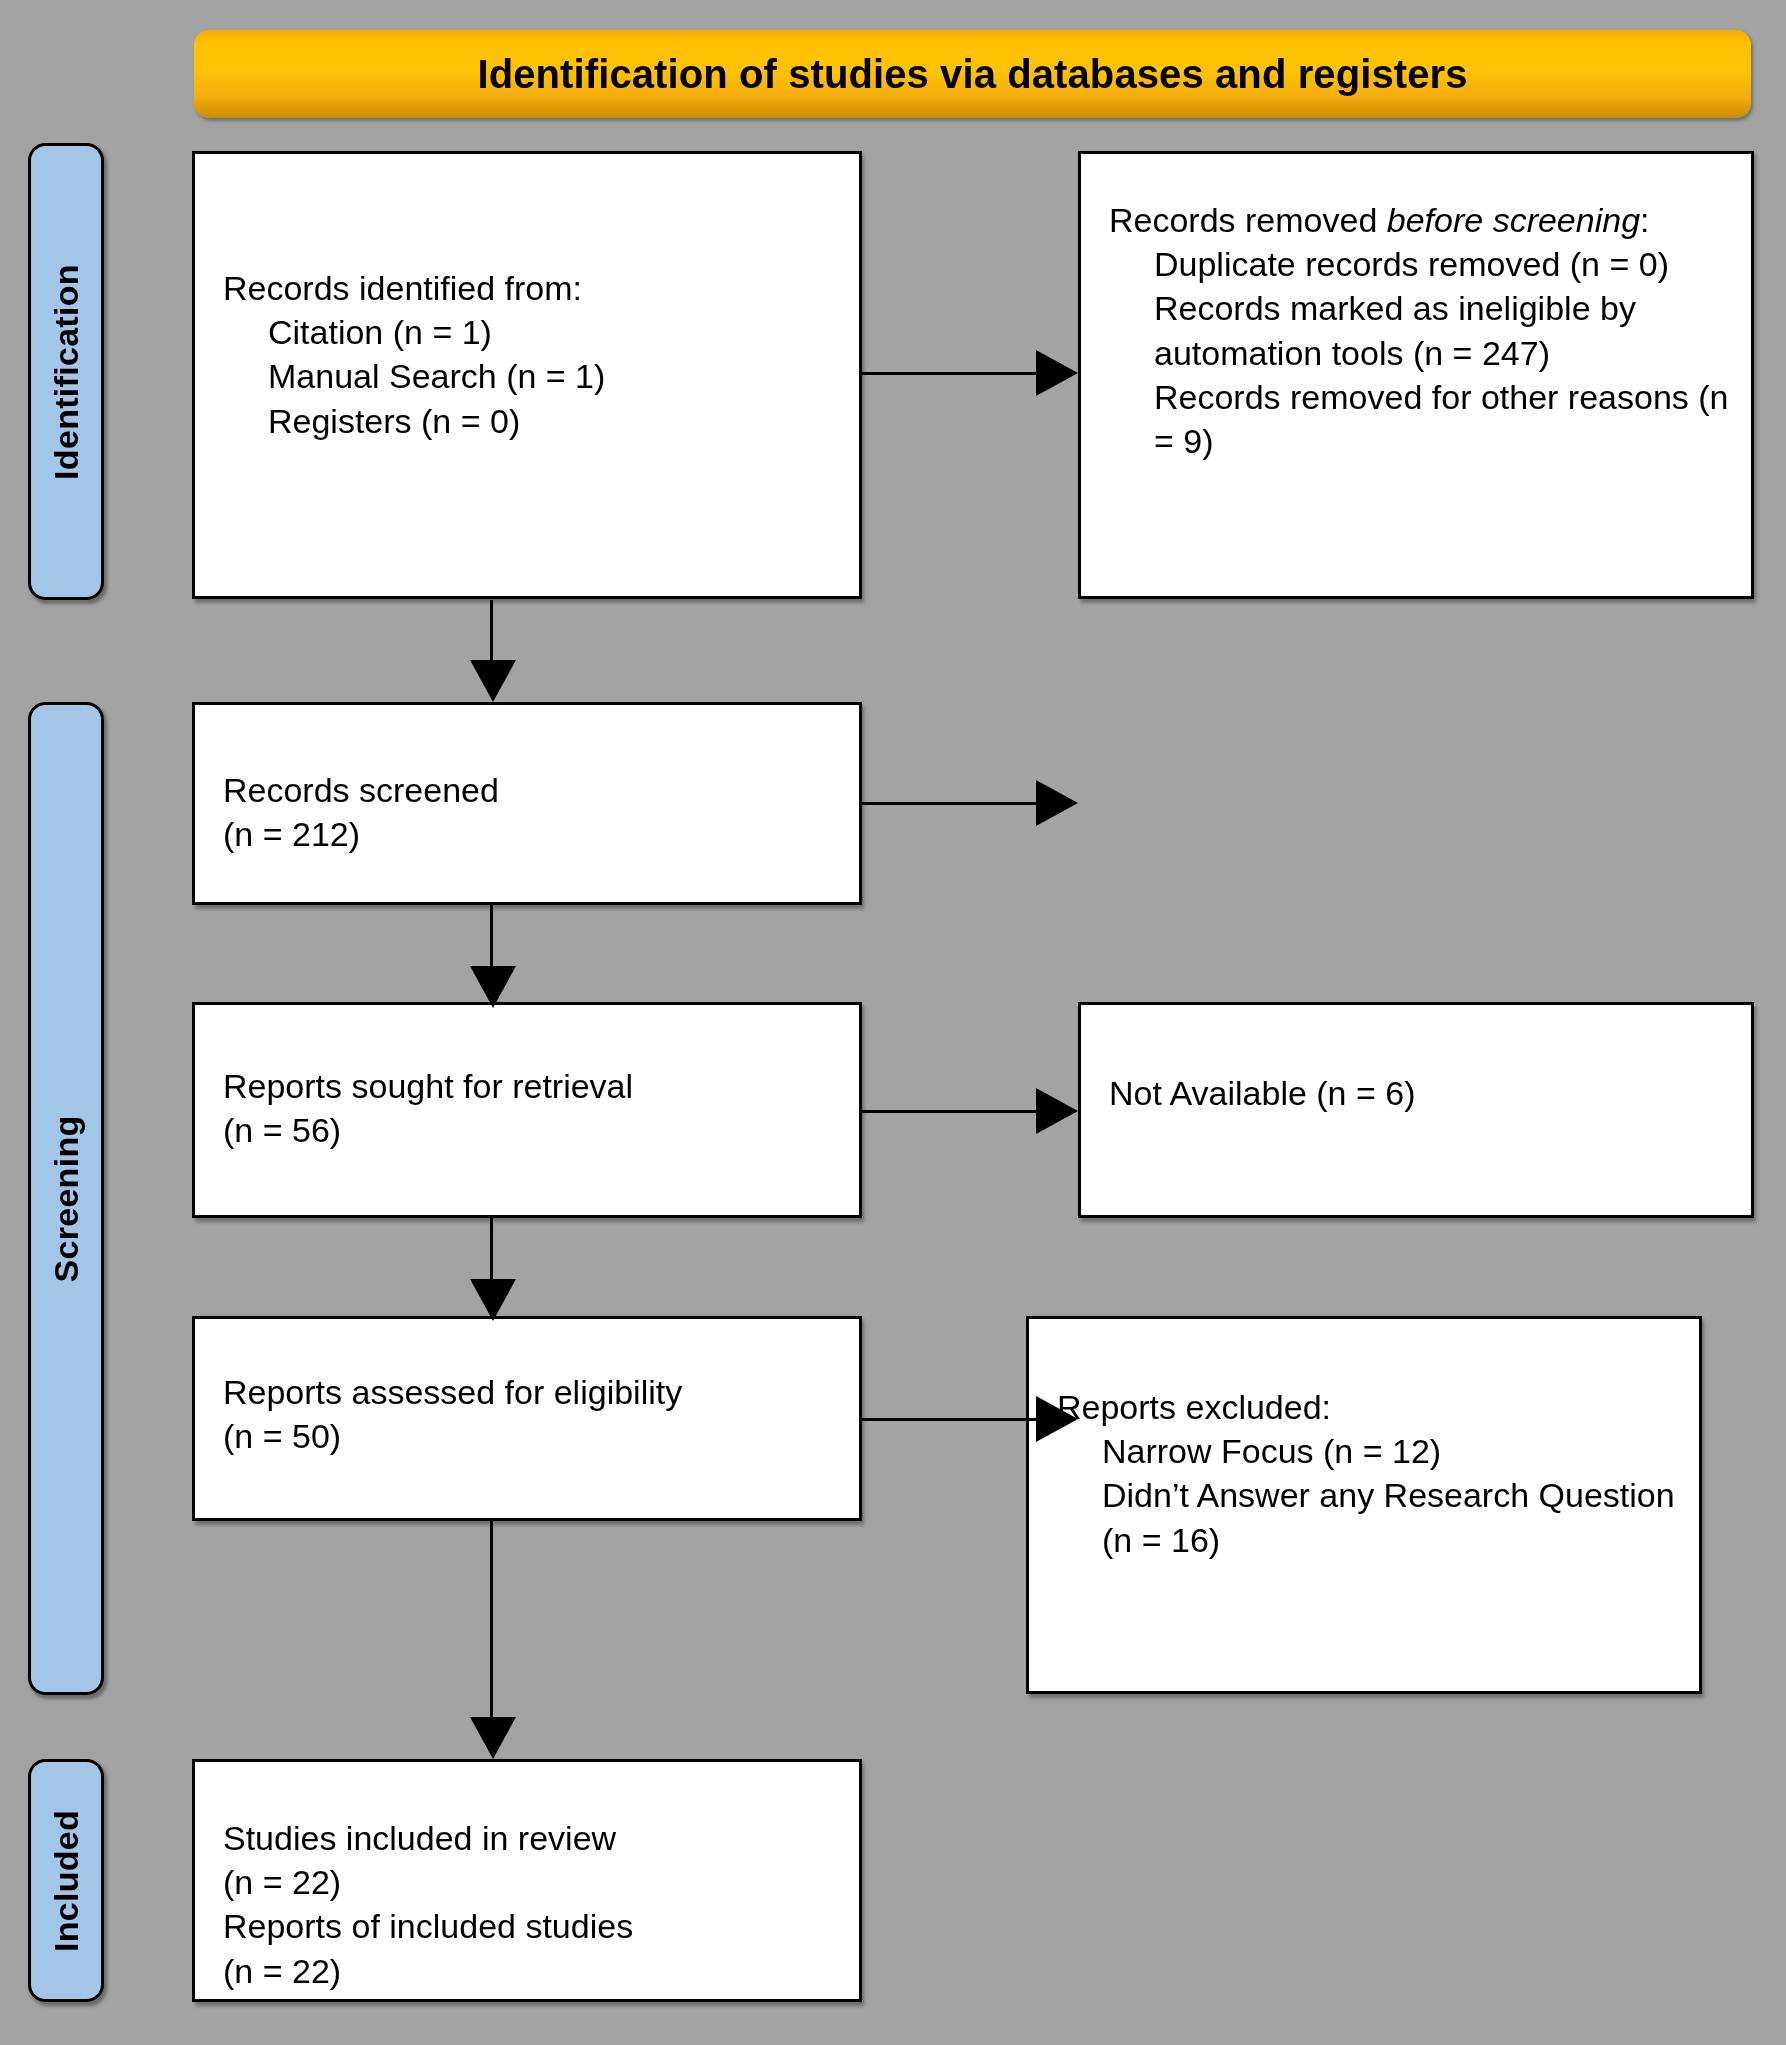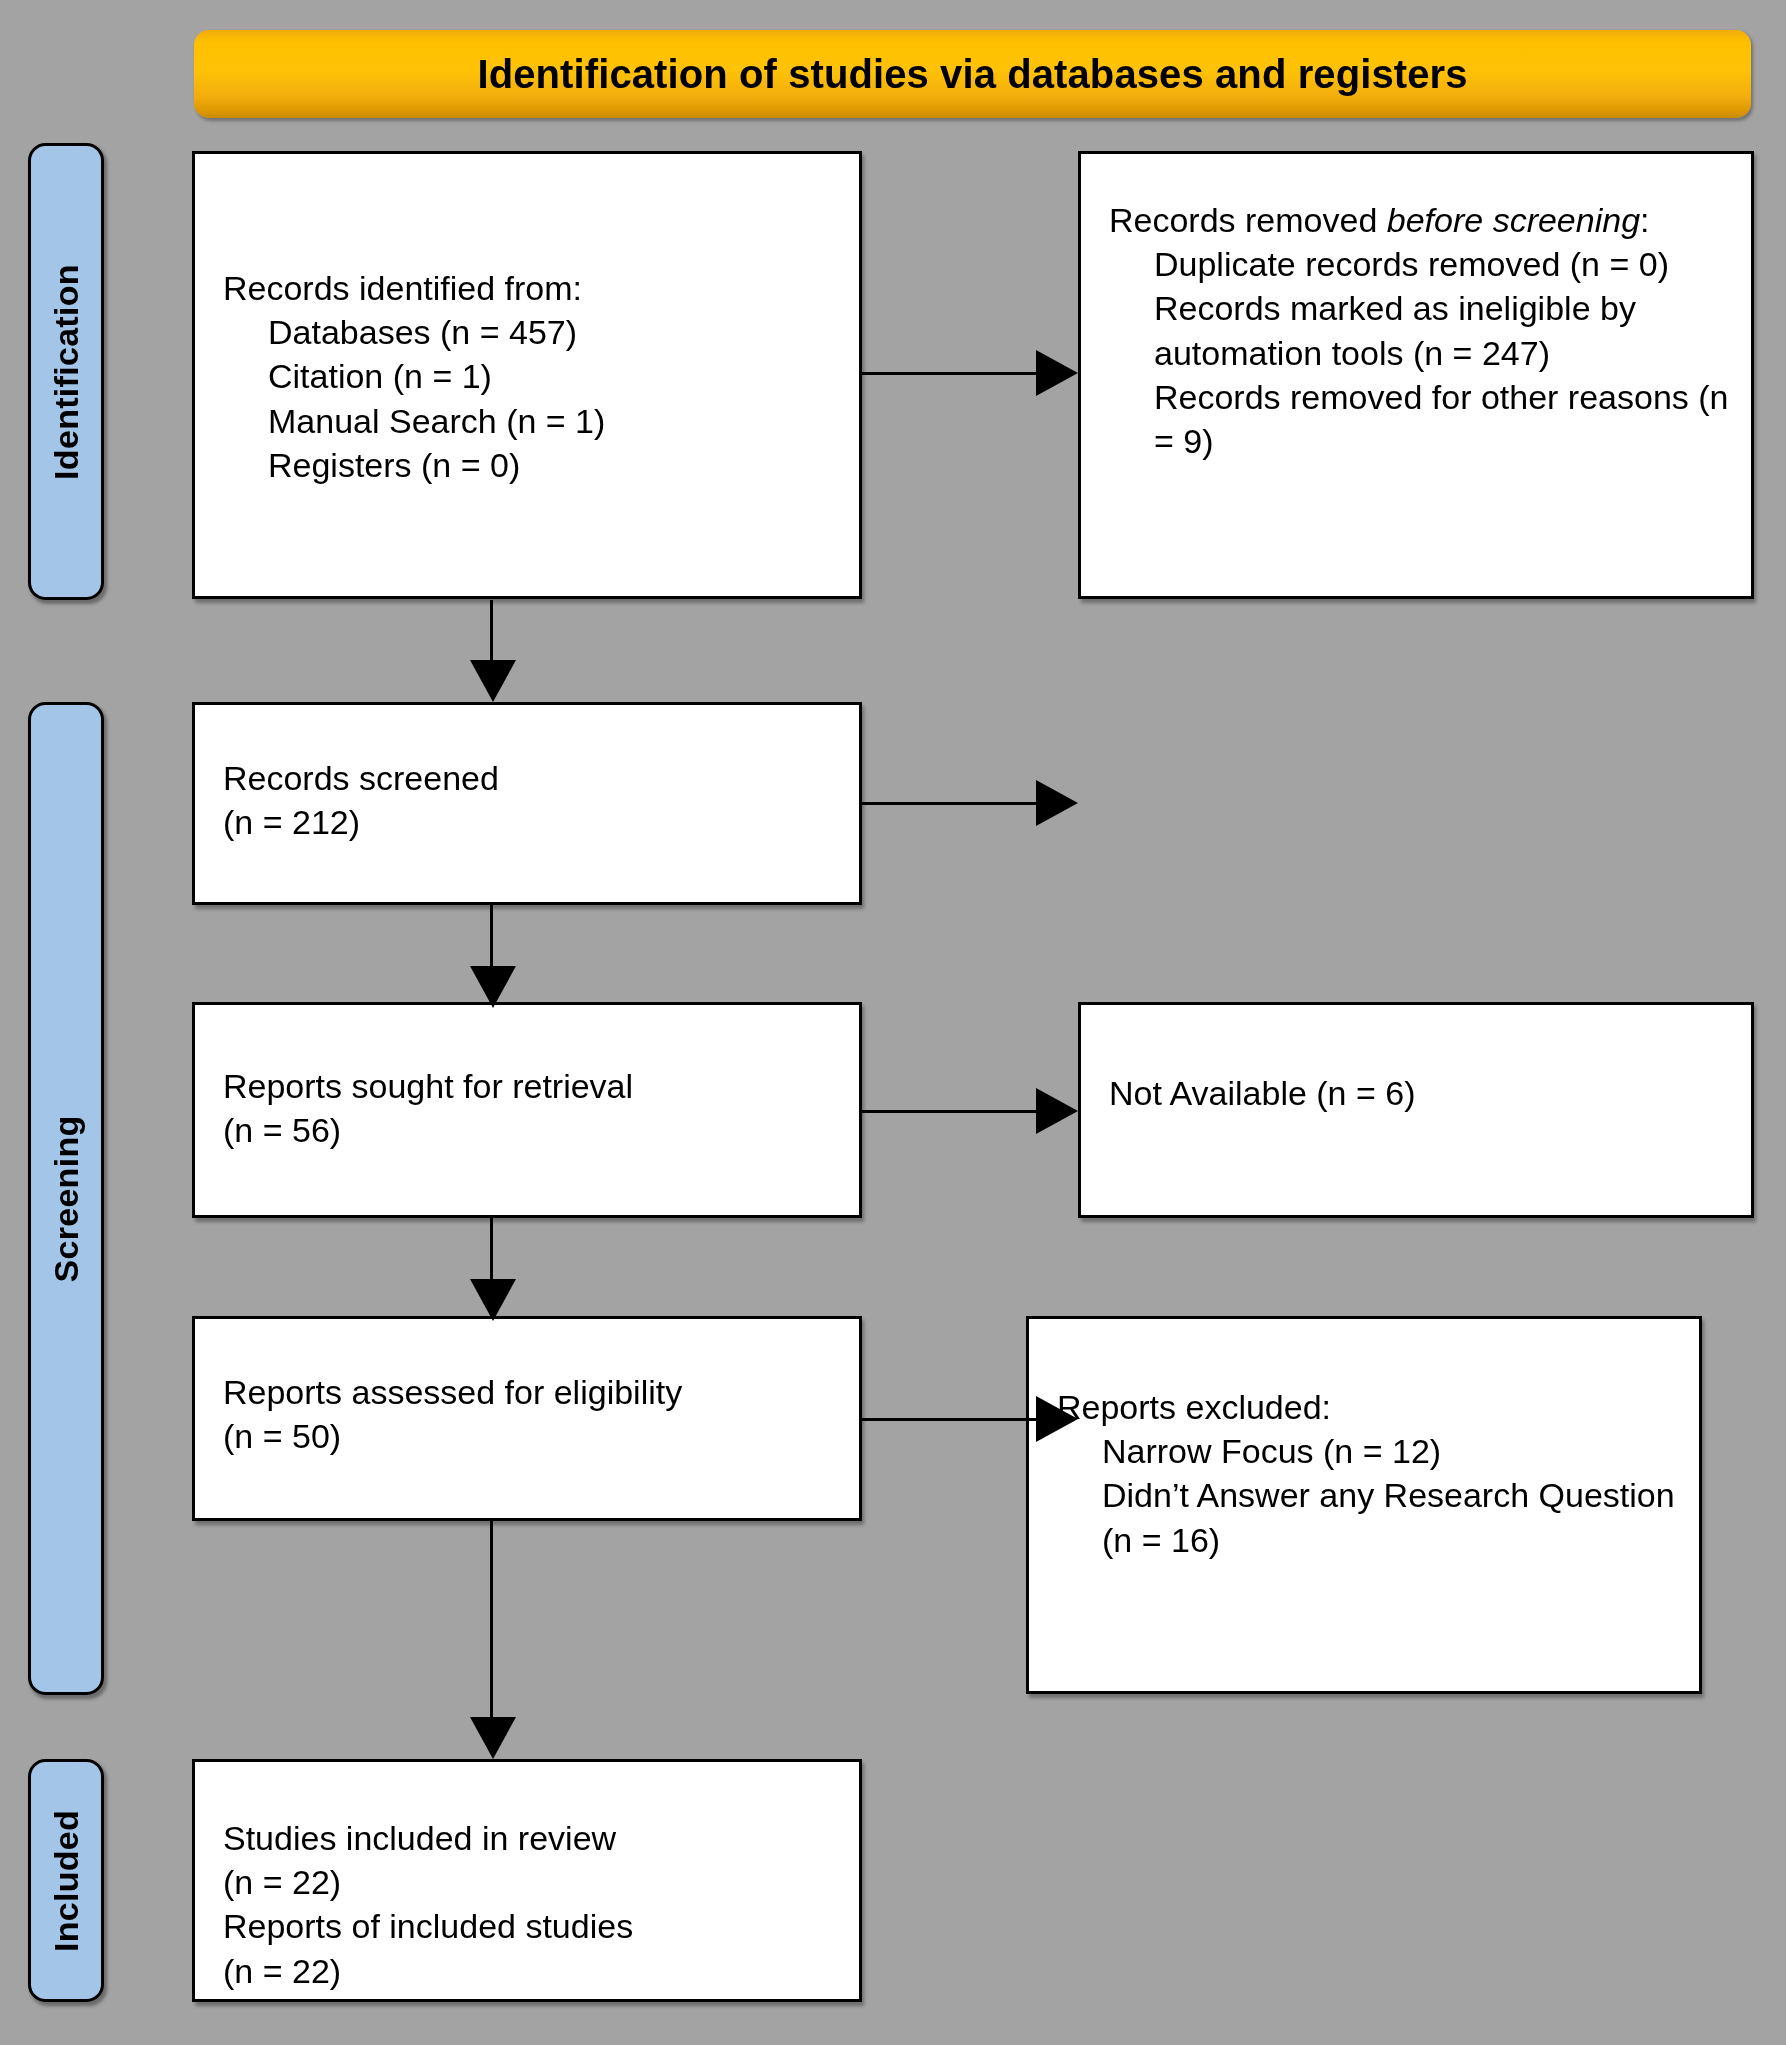--- a/index.html
+++ b/index.html
@@ -110,21 +110,21 @@
   #box-included     { left: 192px; top: 1759px; width: 670px; height: 243px; }
 
   
   #box-removed      { left: 1078px; top: 151px;  width: 676px; height: 448px; }
   #box-excluded-rec { left: 1078px; top: 702px; width: 676px; height: 203px; }
   #box-notretrieved { left: 1078px; top: 1002px; width: 676px; height: 216px; }
   #box-excluded-rep { left: 1026px; top: 1316px; width: 676px; height: 378px; }
 
   
   #t-identified   { top: 112px; }
-  #t-screened     { top: 51px; }
+  #t-screened     { top: 63px; }
   #t-sought       { top: 59px; }
   #t-assessed     { top: 51px; }
   #t-included     { top: 54px; }
   #t-removed      { top: 44px; }
   #t-excluded-rec { top: 47px; }
   #t-notretrieved { top: 66px; }
   #t-excluded-rep { top: 66px; }
 
   
   .vline {
@@ -189,21 +189,20 @@
   <div class="stage" id="stage-screening">
     <span class="stage-label">Screening</span>
   </div>
   <div class="stage" id="stage-included">
     <span class="stage-label">Included</span>
   </div>
 
   <div class="box" id="box-identified">
     <div class="box-text" id="t-identified">
       <span>Records identified from:</span>
-      <span class="ind">Databases (n = 457)</span>
       <span class="ind">Citation (n = 1)</span>
       <span class="ind">Manual Search (n = 1)</span>
       <span class="ind">Registers (n = 0)</span>
     </div>
   </div>
 
   <div class="box" id="box-removed">
     <div class="box-text" id="t-removed">
       <span>Records removed </span><em>before screening</em><span>:</span>
       <span class="ind2">Duplicate records removed (n = 0)</span>

